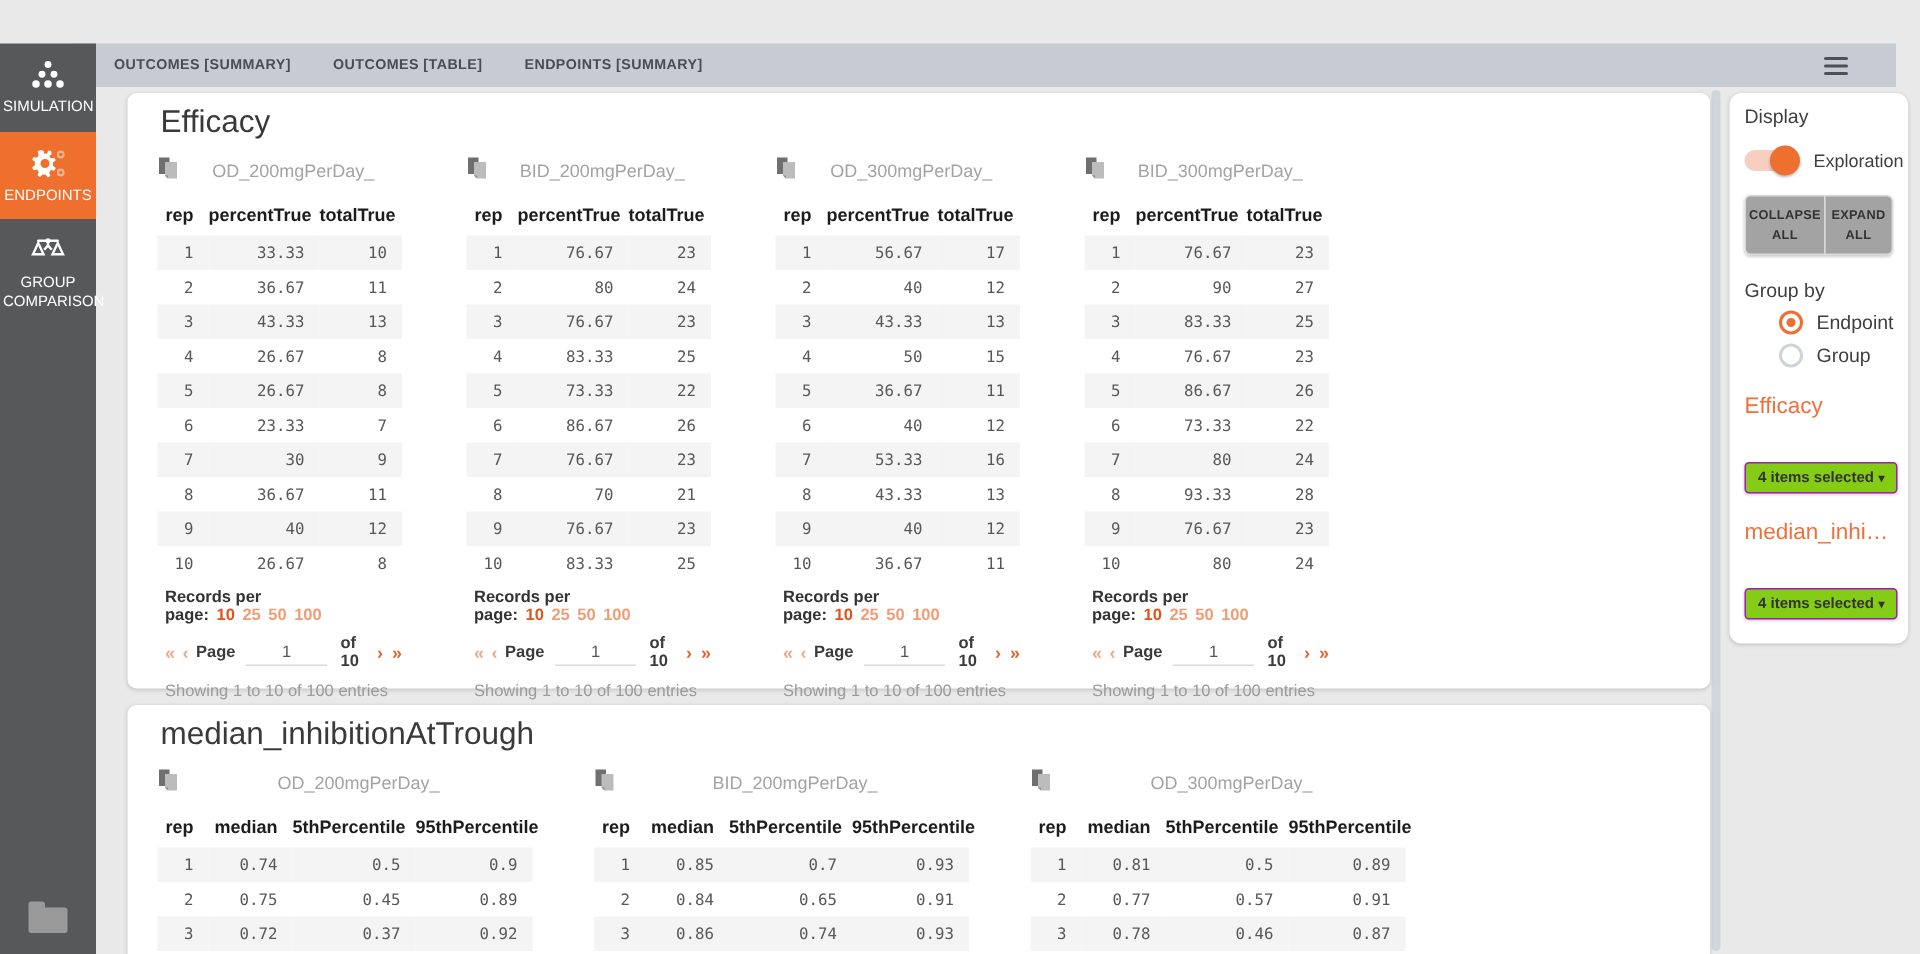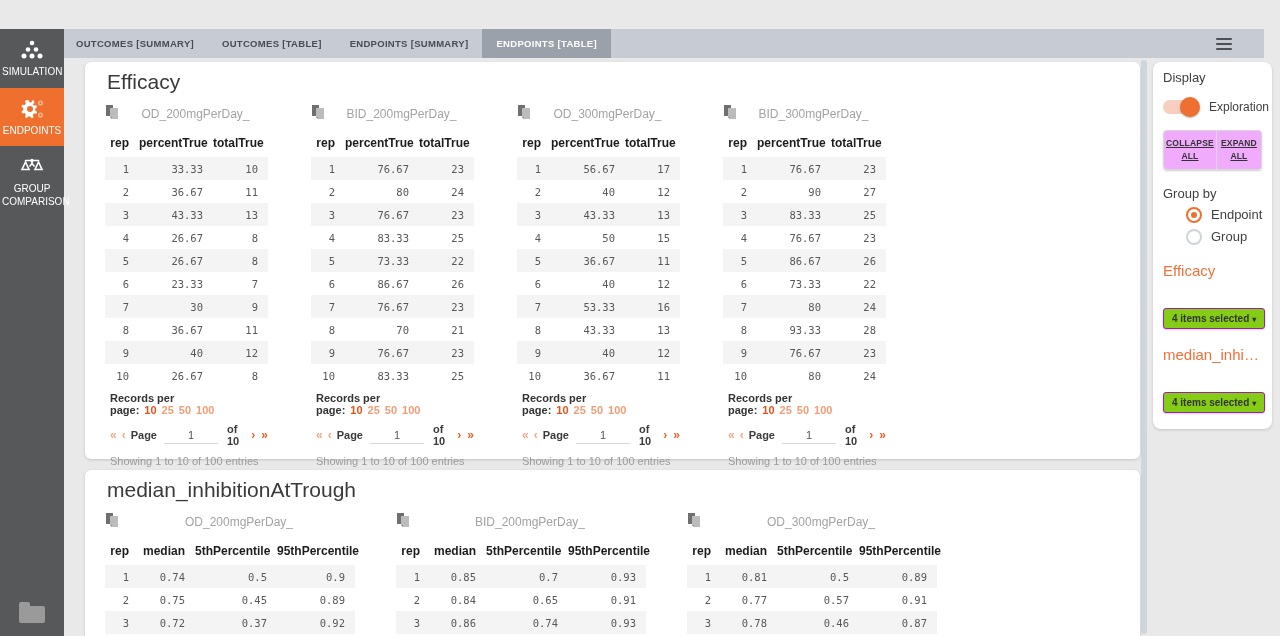--- a/index.html
+++ b/index.html
@@ -65,21 +65,21 @@
   .pg3 { margin-top:8px; color:#9b9b9b; font-size:11px; }
 
   
   #display-card { position:absolute; left:1089px; top:4px; width:119px; background:#fff; border-radius:8px; box-shadow:0 1px 3px rgba(0,0,0,.16); padding:8px 10px 16px; }
   .dp-title { font-size:13px; color:#3f3f3f; }
   .toggle-row { display:flex; align-items:center; margin-top:15px; }
   .tg { width:34px; height:14px; border-radius:8px; background:#f6cfc0; position:relative; flex-shrink:0; }
   .tg .knob { position:absolute; right:-3px; top:-3px; width:20px; height:20px; border-radius:50%; background:#ee7031; box-shadow:0 1px 2px rgba(0,0,0,.3); }
   .toggle-row .tlbl { margin-left:12px; font-size:12px; color:#3f3f3f; }
   .btnrow { display:flex; margin-top:16px; border-radius:4px; box-shadow:0 1px 2px rgba(0,0,0,.2); }
-  .wbtn { flex:1; background:#f0abfc; border:1px solid #d9d9d9; font-size:8.5px; font-weight:700; color:#333; text-align:center; padding:6px 2px; line-height:1.5; letter-spacing:.2px; cursor:default;text-decoration:underline; }
+  .wbtn { flex:1; background:#a3a3a3; border:1px solid #d9d9d9; font-size:8.5px; font-weight:700; color:#333; text-align:center; padding:6px 2px; line-height:1.5; letter-spacing:.2px; cursor:default; }
   .wbtn:first-child { border-radius:4px 0 0 4px; }
   .wbtn:last-child { border-radius:0 4px 4px 0; border-left:none; }
   .groupby { margin-top:16px; font-size:13px; color:#3f3f3f; }
   .radio { display:flex; align-items:center; margin-top:6px;padding-left:23px; }
   .rc { width:16px; height:16px; border-radius:50%; border:2px solid #cfd4da; margin-right:9px; position:relative; background:#fff; flex-shrink:0; }
   .rc.sel { border-color:#ee7031; }
   .rc.sel::after { content:''; position:absolute; inset:3px; border-radius:50%; background:#ee7031; }
   .radio .rlbl { font-size:13px; color:#3f3f3f; }
   .ep-name { color:#f0703a; font-size:15px; margin-top:17px; white-space:nowrap; overflow:hidden; text-overflow:ellipsis; }
   .selbtn { margin-top:29px; display:inline-block; background:#84cc16; border:1px solid #a21caf; border-radius:3px; font-size:10px; font-weight:700; color:#333; padding:4px 8px; box-shadow:0 1px 2px rgba(0,0,0,.18); white-space:nowrap; cursor:default; }
@@ -141,21 +141,20 @@
     </div>
     <div id="folder-slot">
       <span class="folder"></span>
     </div>
   </aside>
 
   <nav id="tabbar">
     <div class="tab">OUTCOMES [SUMMARY]</div>
     <div class="tab">OUTCOMES [TABLE]</div>
     <div class="tab">ENDPOINTS [SUMMARY]</div>
-    <div class="tab active">ENDPOINTS [TABLE]</div>
     <div class="hamburger">
         <span></span>
         <span></span>
         <span></span>
       </div>
   </nav>
 
   <div id="main">
     <div id="scrollstrip"></div>
 

